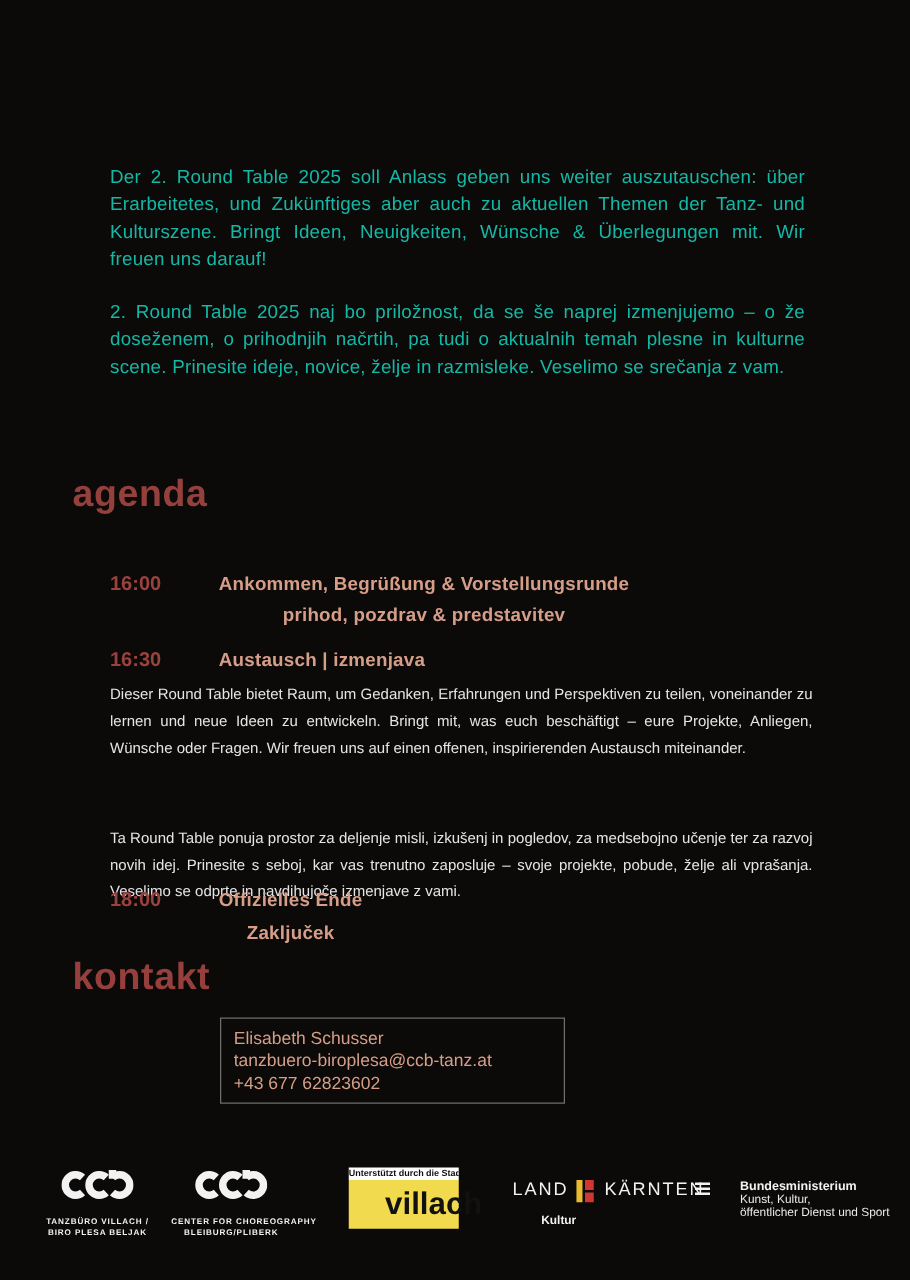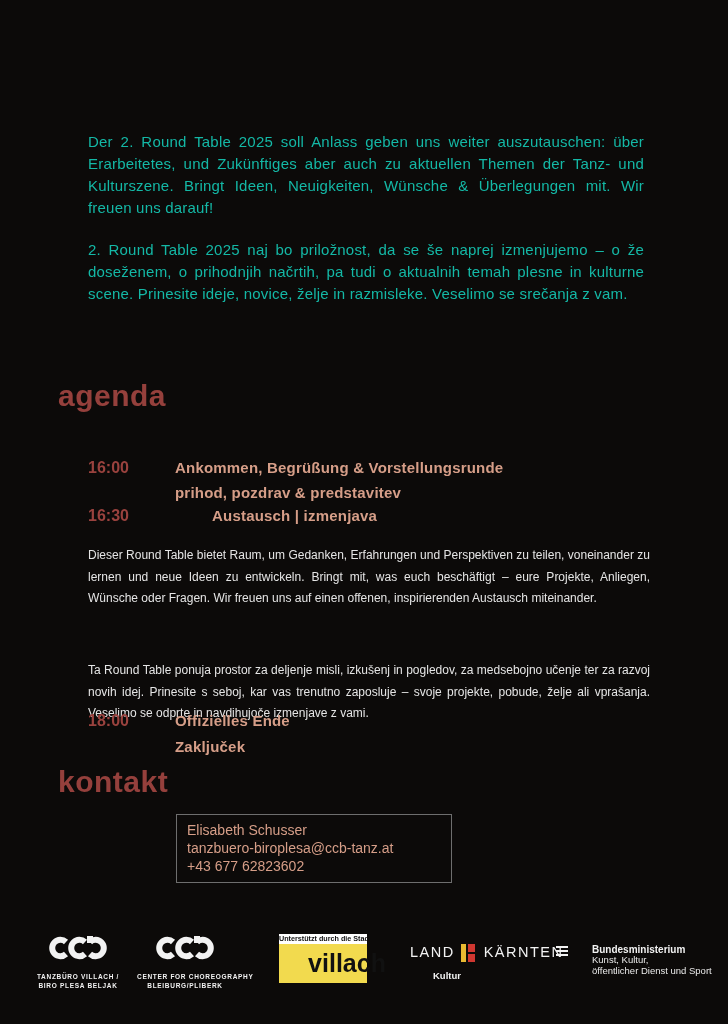--- a/index.html
+++ b/index.html
@@ -58,24 +58,25 @@
     font-weight: bold;
     font-size: 16px;
     line-height: 25px;
   }
   .agenda-row .lines {
     color: #D69E88;
     font-weight: bold;
     font-size: 15px;
     line-height: 25px;
     letter-spacing: 0.2px;
+    text-align: center;
   }
   .agenda-row .lines span { display: block; }
   .row-1600 { top: 455px; }
-  .row-1630 { top: 503px; gap: 37px; }
+  .row-1630 { top: 516px; }
   .row-1800 { top: 708px; }
   .row-1800 .time, .row-1800 .lines { line-height: 26px; }
 
   
   .desc {
     position: absolute;
     left: 88px;
     width: 562px;
     color: #e5e5e5;
     font-weight: normal;

